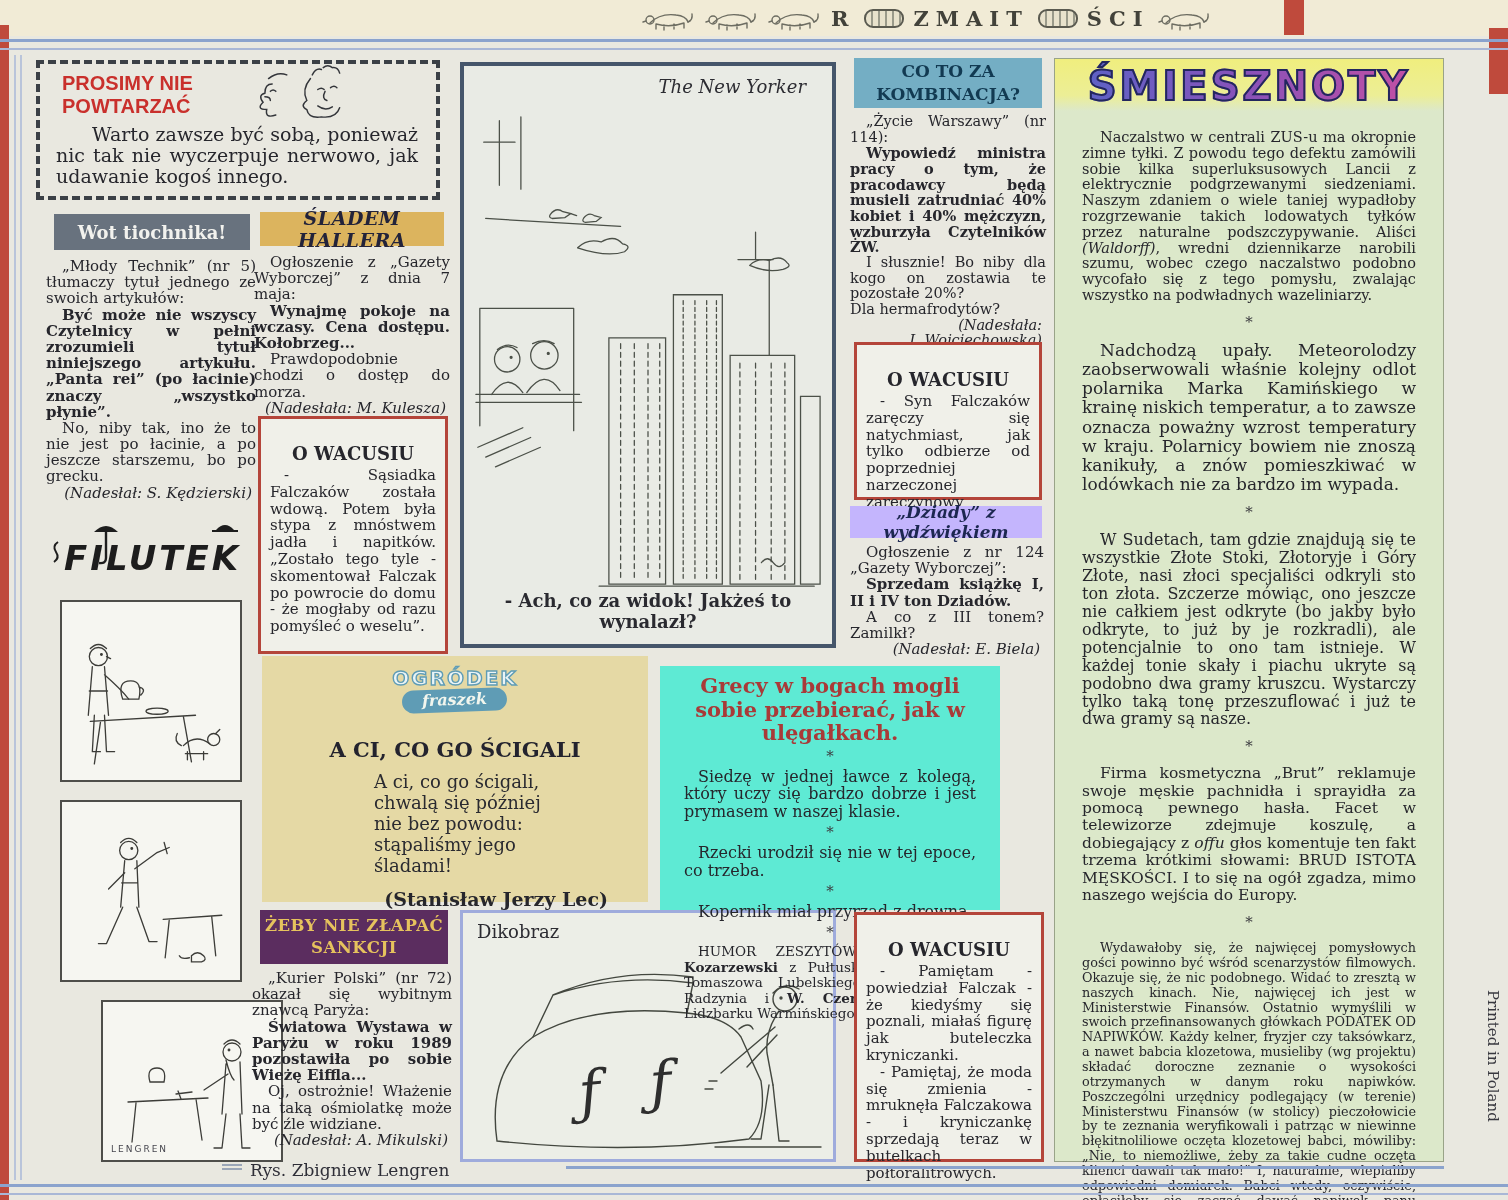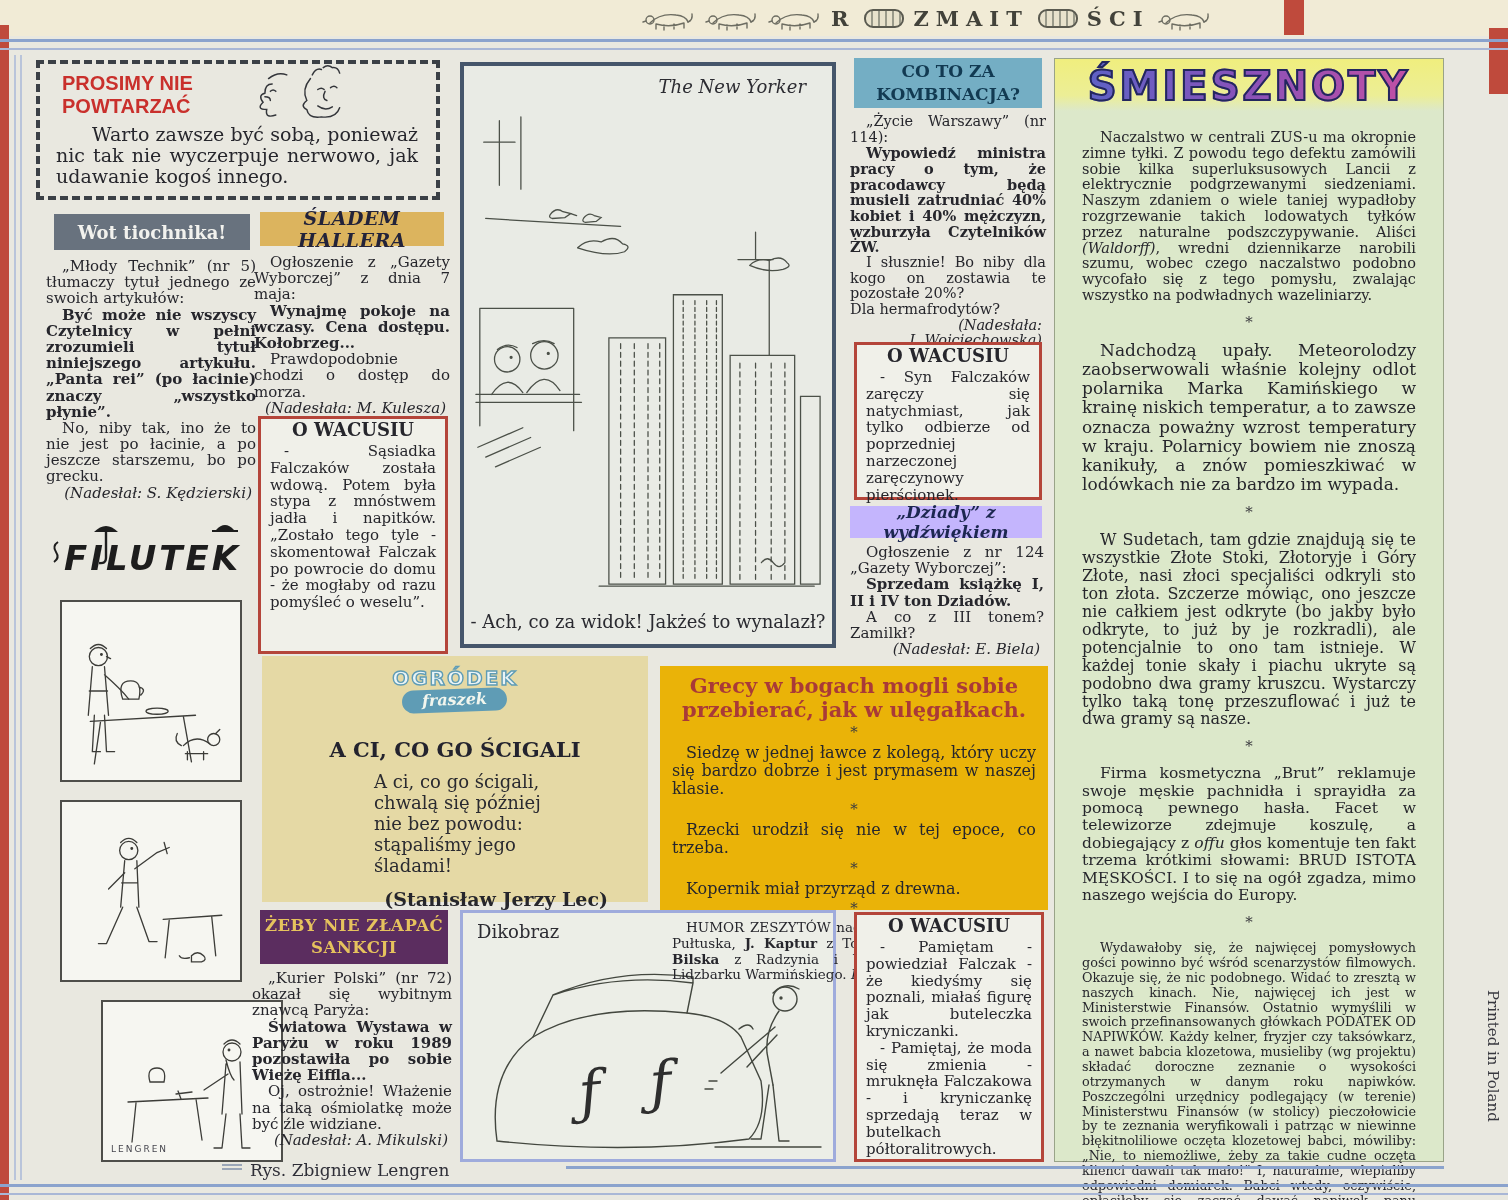--- a/index.html
+++ b/index.html
@@ -31,45 +31,45 @@
   .hdr-gold{background:#dcb45e;color:#23233a;font-weight:bold;font-style:italic;font-size:19px;letter-spacing:.5px;}
   .hdr-blue{background:#74aec4;color:#123a52;font-weight:bold;font-size:17px;line-height:1.35;white-space:pre-line;}
   .hdr-peri{background:#c4b5fd;color:#1c2750;font-weight:bold;font-style:italic;font-size:17px;}
   .hdr-purple{background:#5b2d5f;color:#e6c25d;font-weight:bold;font-size:16.5px;line-height:1.35;white-space:pre-line;letter-spacing:.5px;}
   
   #prosimy{position:absolute;left:36px;top:60px;width:396px;height:132px;border:4px dashed #3b4046;}
   #prosimy .ptitle{position:absolute;left:22px;top:8px;width:170px;color:#c9302c;
         font-family:"Liberation Sans",sans-serif;font-weight:bold;font-size:20px;line-height:1.15;white-space:pre-line;}
   #prosimy .pbody{position:absolute;left:16px;top:60px;width:362px;font-size:19px;line-height:1.1;text-align:justify;text-indent:36px;}
   
-  .rbox{position:absolute;border:3px solid #b4453a;background:#f0f0e9;padding:0 9px 6px;}
+  .rbox{position:absolute;border:3px solid #b4453a;background:#f0f0e9;padding:24px 9px 6px;}
   .rbox h3{margin:0 0 3px;text-align:center;font-size:18px;font-weight:bold;}
   .rbox p{margin:0;font-size:15px;line-height:1.12;text-align:justify;text-indent:14px;}
   
   #nybox{position:absolute;left:460px;top:62px;width:376px;height:586px;border:4px solid #46566b;background:#e9ebe5;box-sizing:border-box;}
   #nybox .nylabel{position:absolute;right:26px;top:10px;font-style:italic;font-size:18px;color:#2c2c32;}
-  #nybox .nycaption{position:absolute;left:0;bottom:12px;width:100%;text-align:center;font-size:18px;color:#2a2a30;}
+  #nybox .nycaption{position:absolute;left:0;bottom:12px;width:100%;text-align:center;font-size:18px;color:#2a2a30;font-weight:bold;}
   #dikbox{position:absolute;left:460px;top:910px;width:376px;height:252px;border:3px solid #9fabdc;background:#eceee7;box-sizing:border-box;}
   #dikbox .diklabel{position:absolute;left:14px;top:8px;font-size:18px;color:#2c2c32;}
   
   .panel{position:absolute;left:60px;width:182px;border:2px solid #4e4e4a;background:#f6f6f1;box-sizing:border-box;}
   .lengren-sig{position:absolute;left:8px;bottom:6px;font-size:9px;letter-spacing:2px;color:#47474f;font-family:"DejaVu Sans",sans-serif;}
   #filutek-logo{position:absolute;left:48px;top:518px;width:204px;height:66px;}
   
   #ogrodek{position:absolute;left:262px;top:656px;width:386px;height:246px;background:#e5d9a5;}
   .og-logo{width:220px;margin:10px auto 0;text-align:center;}
   .og-logo .l1{font-family:"DejaVu Sans",sans-serif;font-weight:bold;font-size:20px;letter-spacing:2px;
         color:#eaf4f6;-webkit-text-stroke:1.4px #5f9cb5;}
   .og-logo .l2{display:inline-block;background:#5f9cb5;color:#f2f6ee;font-weight:bold;font-style:italic;
         font-size:16px;padding:1px 20px 3px;border-radius:14px;margin-top:-4px;transform:rotate(-2deg);}
   .og-title{text-align:center;font-weight:bold;font-size:21px;margin-top:25px;color:#23232e;}
   .og-poem{font-size:18px;line-height:1.16;white-space:pre-line;padding-left:112px;margin-top:10px;color:#2a2a30;}
   .og-credit{font-weight:bold;font-size:19px;text-align:right;padding-right:40px;margin-top:12px;}
   
-  #grecy{position:absolute;left:660px;top:666px;width:388px;height:244px;background:#eab308;padding:6px 12px 0;box-sizing:border-box;}
+  #grecy{position:absolute;left:660px;top:666px;width:340px;height:244px;background:#5eead4;padding:6px 24px 0;box-sizing:border-box;}
   .gr-title{color:#a93a38;font-weight:bold;font-size:21px;line-height:1.12;text-align:center;margin:2px 0 0;}
   .gr-item{font-size:16px;line-height:1.12;text-align:justify;text-indent:14px;margin:0;}
   .gr-footer{font-size:13.5px;line-height:1.15;text-align:justify;text-indent:14px;margin-top:2px;}
   
   #smiesz{position:absolute;left:1054px;top:58px;width:390px;height:1104px;background:#dce8ca;border:1px solid #99a388;box-sizing:border-box;}
   #smiesz .band{height:52px;background:linear-gradient(180deg,#f0ee7e 0%,#ecee96 70%,#dce8ca 100%);}
   #smiesz .smhead{position:absolute;left:0;top:4px;width:100%;text-align:center;
         font-family:"DejaVu Sans",sans-serif;font-weight:bold;font-size:40px;letter-spacing:3px;
         background:linear-gradient(90deg,#5565c8,#8a52b8,#cc4fa0);
         -webkit-background-clip:text;background-clip:text;color:transparent;-webkit-text-stroke:2px #23275e;}

